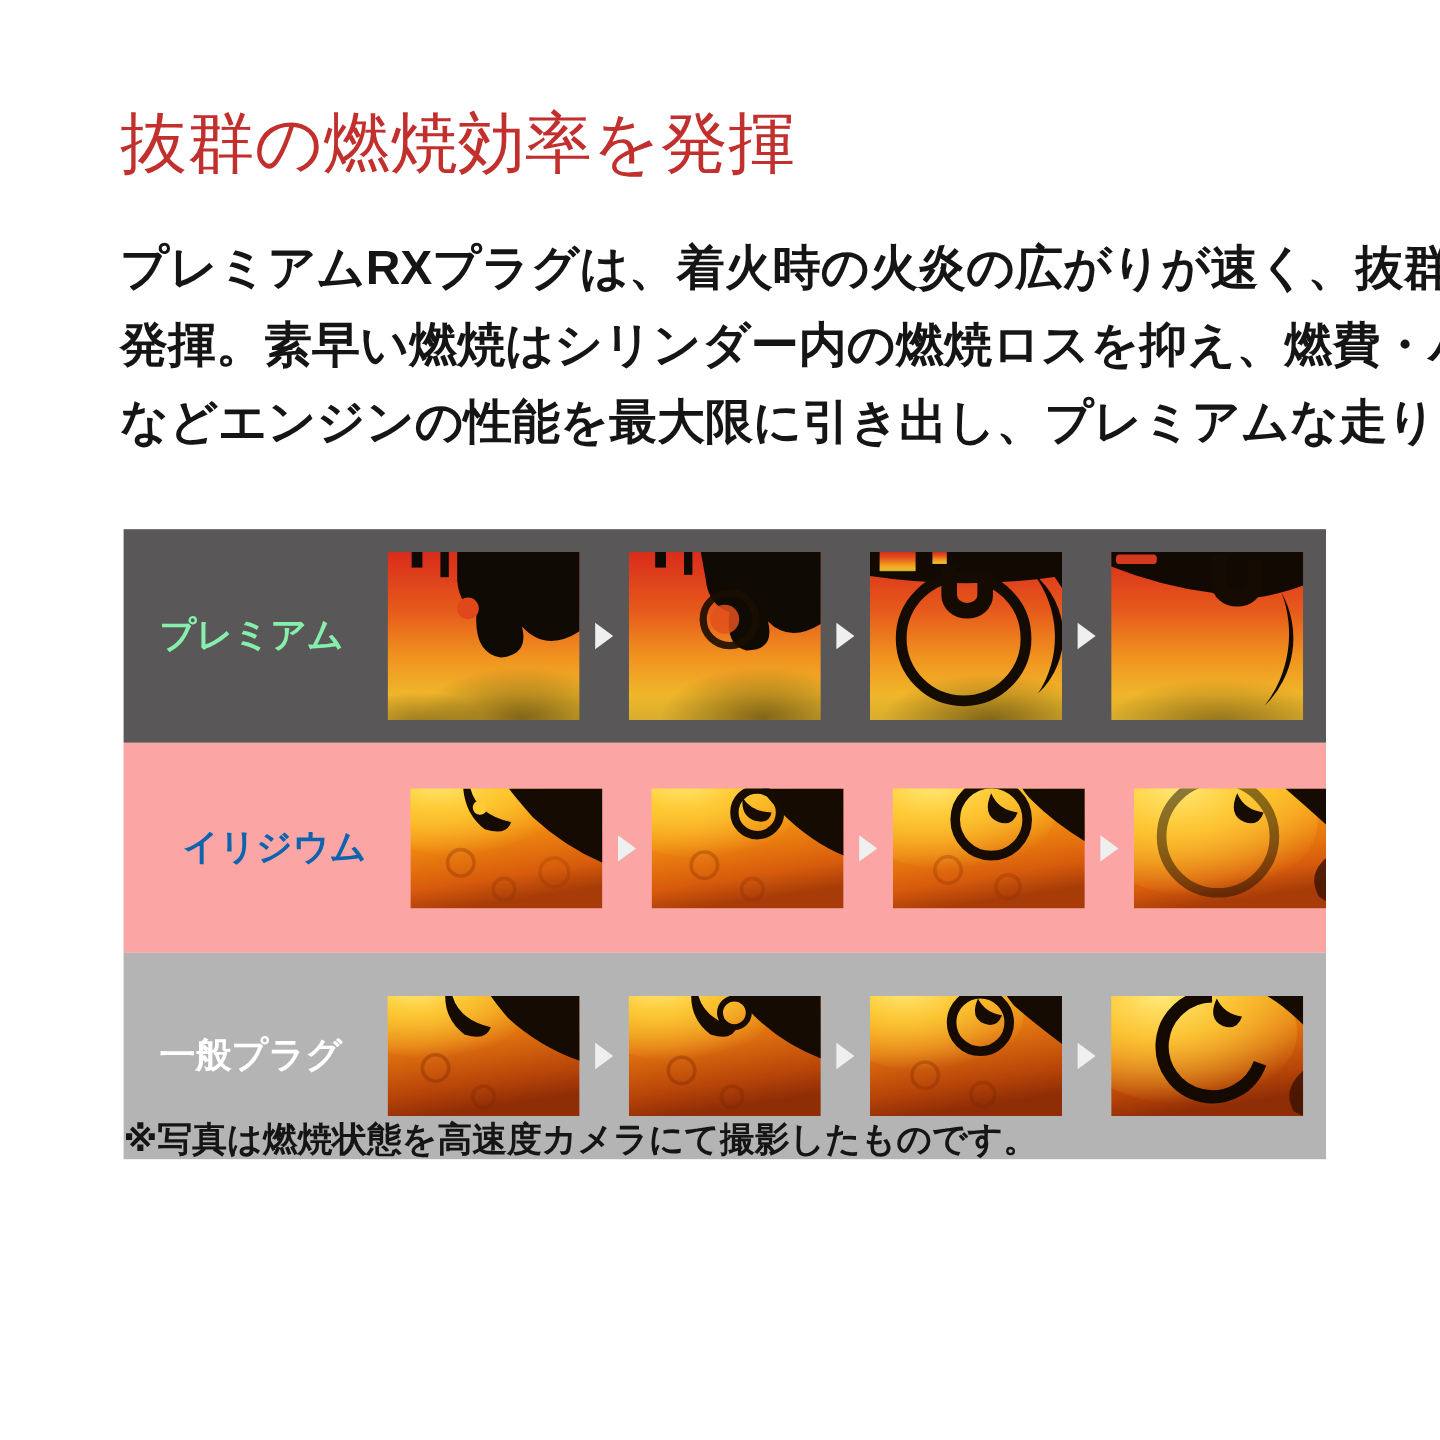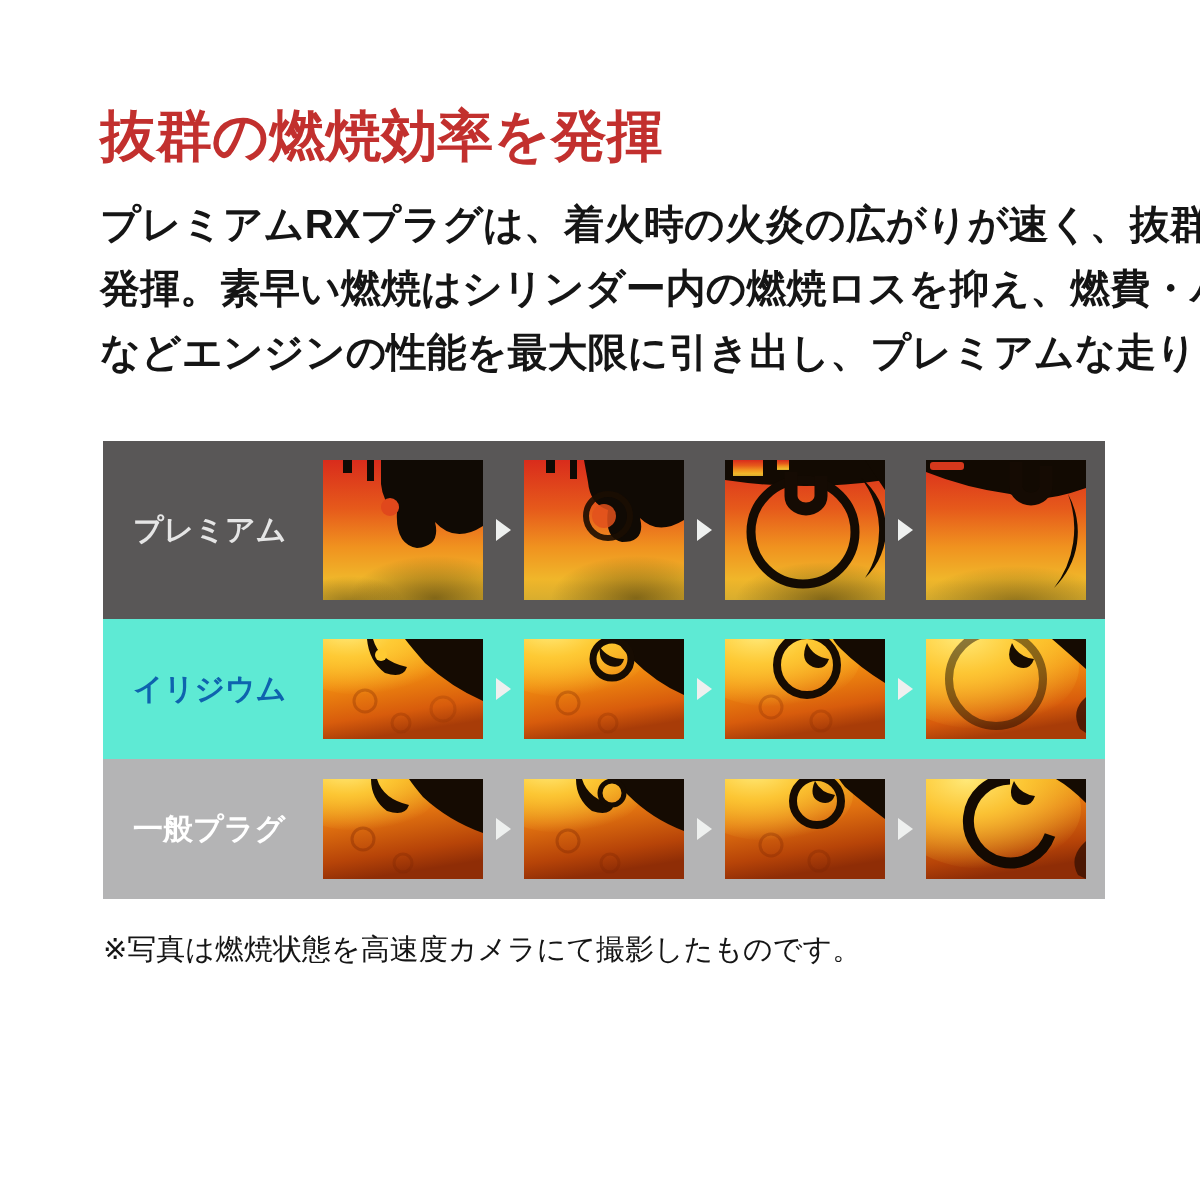--- a/index.html
+++ b/index.html
@@ -1,47 +1,47 @@
 <!DOCTYPE html>
 <html><head>
 <meta charset="utf-8">
 <style>
   * { margin:0; padding:0; box-sizing:border-box; }
   body { background:#ffffff; font-family:"Liberation Sans","DejaVu Sans",sans-serif; }
   .page { position:relative; width:1200px; height:1200px; background:#ffffff; overflow:hidden; }
 
   .title { position:absolute; left:100px; top:88px; font-size:56px; line-height:1.1;
-           font-weight:700; color:#c2302e; white-space:nowrap;margin-top:17px; }
+           font-weight:400; color:#c2302e; white-space:nowrap; }
 
   .body-text { position:absolute; left:100px; top:192px; color:#151515; }
   .body-text .line { font-size:40px; font-weight:600; line-height:64px; white-space:nowrap; }
 
   .compare { position:absolute; left:103px; top:441px; width:1002px; }
   .row { display:flex; align-items:center; }
   .row-1 { height:178px; background:#595757; }
-  .row-2 { height:140px; background:#5eead4; }
-  .row-3 { height:140px; background:#b4b4b5; }
+  .row-2 { height:175px; background:#fca5a5;justify-content:flex-end; }
+  .row-3 { height:172px; background:#b4b4b5; }
 
   .label-col { width:220px; padding-left:30px; flex:0 0 220px; }
   .label-col .lbl { font-size:30px; line-height:36px; font-weight:800; white-space:nowrap; }
-  .row-1 .lbl { color:#e5e5e5; }
+  .row-1 .lbl { color:#86efac; }
   .row-2 .lbl { color:#0e63ae; }
   .row-3 .lbl { color:#ffffff; }
 
   .cells { display:flex; align-items:center; }
   .frame { width:160px; flex:0 0 160px; display:block; }
   .row-1 .frame { height:140px; }
   .row-2 .frame, .row-3 .frame { height:100px; }
   .frame svg { display:block; width:160px; }
 
   .arrow-slot { width:41px; flex:0 0 41px; display:flex; justify-content:center; align-items:center; }
   .arrow { width:0; height:0; border-top:11px solid transparent; border-bottom:11px solid transparent;
            border-left:15px solid #eef0ef; }
 
-  .footnote { position:absolute; left:103px; top:930px; font-size:29px; font-weight:400;
+  .footnote { position:absolute; left:103px; top:930px; font-size:29px; font-weight:700;
               color:#151515; white-space:nowrap; }
 </style>
 </head>
 <body>
 
 <div class="page">
 
   <svg width="0" height="0" style="position:absolute" aria-hidden="true">
     <defs>
       <linearGradient id="gR1" x1="0" y1="0" x2="0" y2="1">

